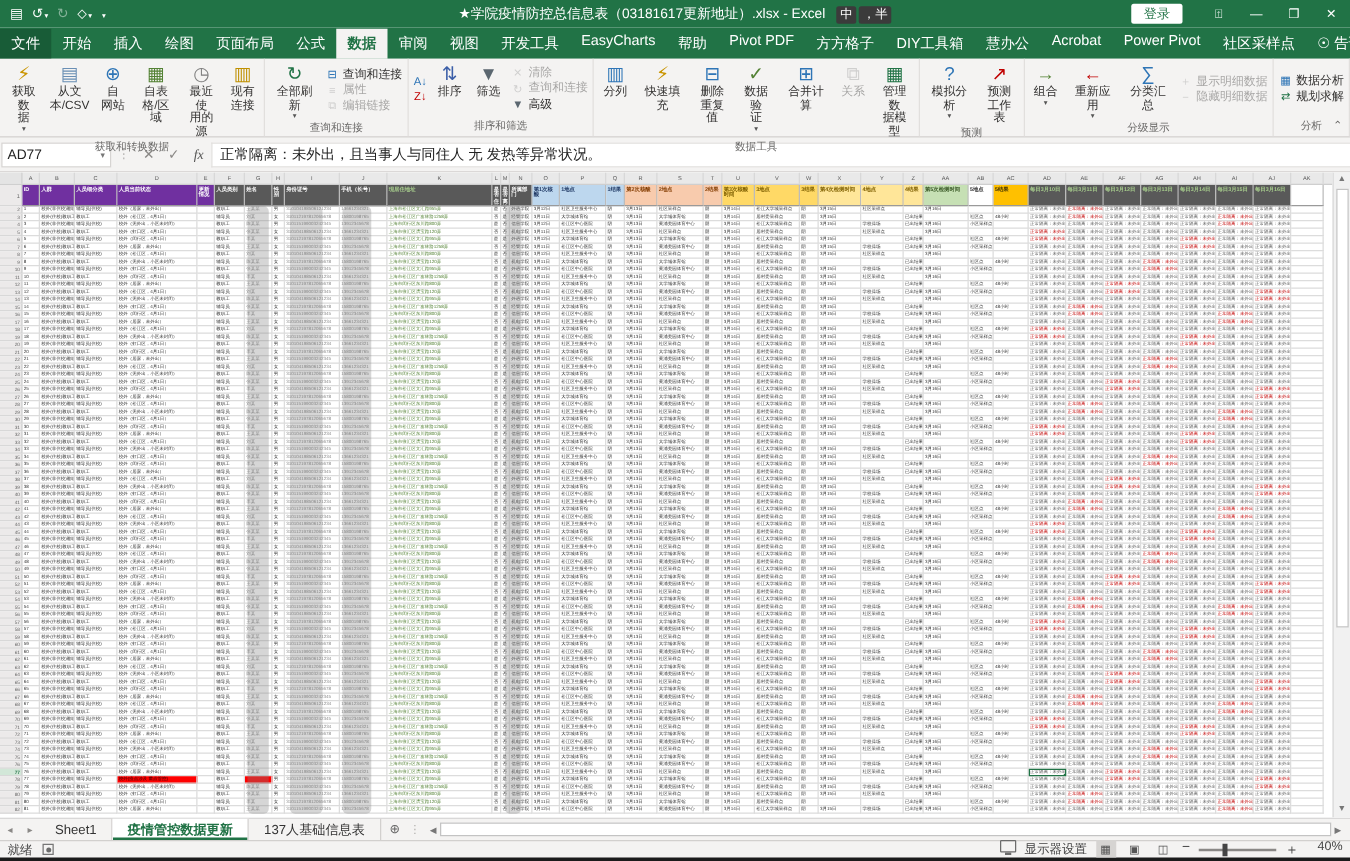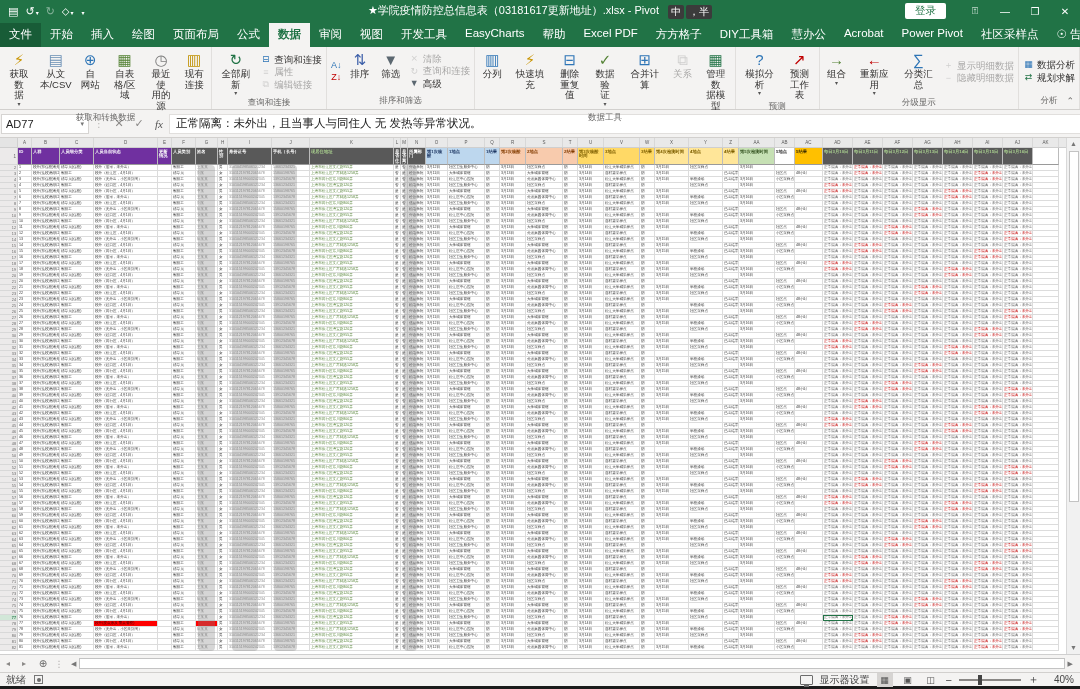--- a/index.html
+++ b/index.html
@@ -95,21 +95,21 @@
   #hscroll { flex:1; display:flex; align-items:center; margin:2px 4px; }
   #hscroll .harr { font-size:7px; color:#777; padding:0 3px; }
   #hthumb { flex:1; height:11px; background:#fff; border:1px solid #c3c3c3; }
 
   
   #statusbar { height:17px; background:#f4f3f2; border-top:1px solid #d2d0ce; display:flex; align-items:center;
                font-size:10px; color:#444; padding:0 6px; flex:none; border-bottom:3px solid #1b1b1b; }
   #status-left { display:flex; align-items:center; gap:8px; }
   .macroicon { width:9px; height:9px; border:1px solid #767676; display:inline-flex; align-items:center; justify-content:center; }
   .macroicon i { width:4px; height:4px; background:#6c6c6c; border-radius:50%; }
-  #status-right { margin-left:auto; display:flex; align-items:center; gap:7px; }
+  #status-right { margin-left:auto; display:flex; gap:7px; }
   .monitor { width:13px; height:10px; border:1px solid #6c6c6c; border-radius:1px; position:relative; display:inline-block; }
   .monitor:after { content:""; position:absolute; left:3px; right:3px; bottom:-3px; height:2px; background:#6c6c6c; }
   .viewbtn { width:16px; height:14px; display:flex; align-items:center; justify-content:center; font-size:9px; color:#555; }
   .viewbtn.active { background:#d6d4d2; }
   #zoomslider { display:flex; align-items:center; gap:5px; }
   #zoomslider .track { width:62px; height:2px; background:#8a8886; position:relative; }
   #zoomslider .thumb { position:absolute; left:30%; top:-4px; width:4px; height:10px; background:#444; }
   .zbtn { font-size:11px; color:#444; }
   #zoom-label { width:28px; text-align:right; font-size:10px; }
 </style>
@@ -120,21 +120,21 @@
 
   <div id="titlebar">
     <div class="qat">
       <span class="qi">▤</span>
       <span class="qi">↺<span class="caret">▾</span></span>
       <span class="qi dim">↻</span>
       <span class="qi">⬦<span class="caret">▾</span></span>
       <span class="qi"><span class="caret">▾</span></span>
     </div>
     <div id="title-center">
-      <span>★学院疫情防控总信息表（03181617更新地址）.xlsx - Pivot</span>
+      <span>★学院疫情防控总信息表（03181617更新地址）.xlsx - Excel</span>
       <span class="ime">
         <span class="badge">中</span>
         <span class="badge">，半</span>
       </span>
     </div>
     <div id="title-right">
       <span id="login-btn">登录</span>
       <span class="winbtn">⍐</span>
       <span class="winbtn">—</span>
       <span class="winbtn">❐</span>
@@ -150,21 +150,21 @@
         <div class="mtab">插入</div>
         <div class="mtab">绘图</div>
         <div class="mtab">页面布局</div>
         <div class="mtab">公式</div>
         <div class="mtab active">数据</div>
         <div class="mtab">审阅</div>
         <div class="mtab">视图</div>
         <div class="mtab">开发工具</div>
         <div class="mtab">EasyCharts</div>
         <div class="mtab">帮助</div>
-        <div class="mtab">Excel PDF</div>
+        <div class="mtab">Pivot PDF</div>
         <div class="mtab">方方格子</div>
         <div class="mtab">DIY工具箱</div>
         <div class="mtab">慧办公</div>
         <div class="mtab">Acrobat</div>
         <div class="mtab">Power Pivot</div>
         <div class="mtab">社区采样点</div>
         <div class="mtab"><span>☉ </span>告诉我</div>
       </div>
     <span class="spacer"></span>
 
@@ -3644,20 +3644,25 @@
       <span class="arr">▲</span>
       <div id="vthumb"></div>
       <div class="track"></div>
       <span class="arr">▼</span>
     </div>
   </div>
 
   <div id="tabbar">
     <span class="tnav">◂</span>
     <span class="tnav">▸</span>
+    <div id="sheettabs" style="display:flex;">
+        <div class="stab">Sheet1</div>
+        <div class="stab active">疫情管控数据更新</div>
+        <div class="stab">137人基础信息表</div>
+      </div>
     <span class="addsheet">⊕</span>
     <span class="tdots">⋮</span>
     <div id="hscroll">
       <span class="harr">◀</span>
       <div id="hthumb"></div>
       <span class="harr">▶</span>
     </div>
   </div>
 
   <div id="statusbar">

